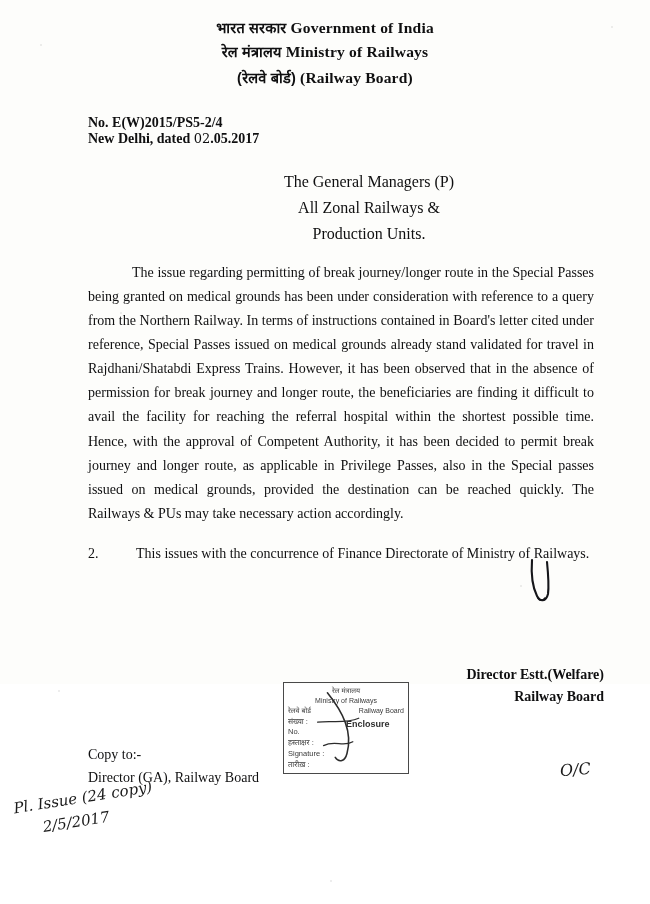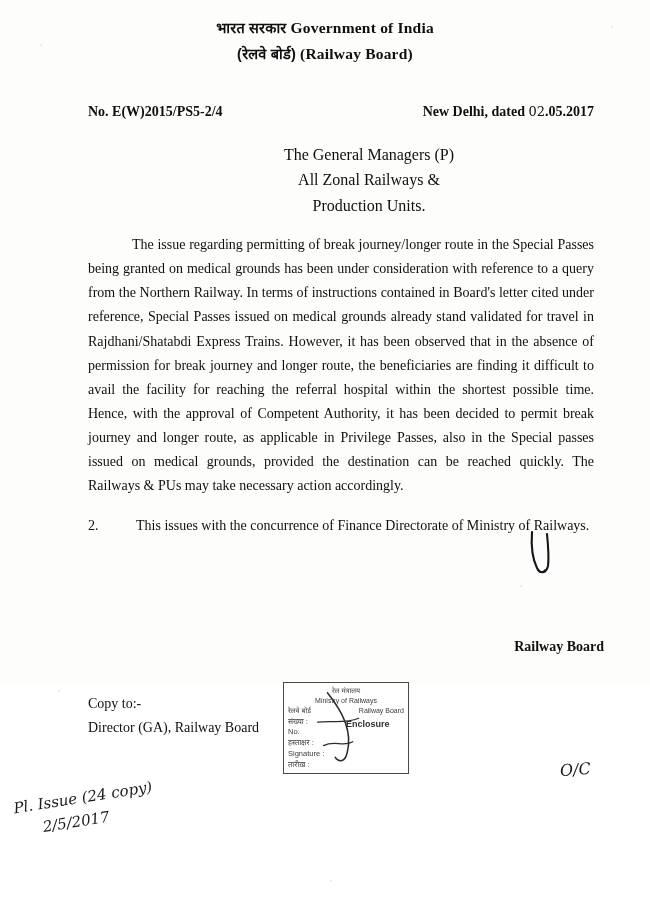--- a/index.html
+++ b/index.html
@@ -37,27 +37,28 @@
     font-weight: bold;
     letter-spacing: .2px;
     line-height: 1.5;
   }
   .l1 { font-size: 15.5px; }
   .l2 { font-size: 15.5px; }
   .l3 { font-size: 15.5px; margin-top: 2px; }
   .hindi { font-family: "Liberation Sans", sans-serif; font-weight: bold; font-size: 14.5px; }
 
   .refrow {
-    margin-top: 38px;
+    margin-top: 26px;
     padding: 0 56px 0 88px;
     display: flex;
-    justify-content: space-between;
+    justify-content: flex-start;
     align-items: baseline;
     font-size: 14px;
     font-weight: bold;
+    flex-direction: column;
   }
   .handwritten-date {
     font-family: "DejaVu Serif", serif;
     font-weight: normal;
     font-size: 13px;
   }
 
   .addr {
     margin-top: 22px;
     padding-left: 88px;
@@ -200,20 +201,24 @@
   <div class="speck" style="left:120px;top:312px;width:2px;height:2px;"></div>
   <div class="speck" style="left:520px;top:585px;width:2px;height:2px;"></div>
   <div class="speck" style="left:58px;top:690px;width:2px;height:2px;"></div>
   <div class="speck" style="left:330px;top:880px;width:2px;height:2px;"></div>
 
   <div class="header">
     <div class="line l1">
       <span class="hindi">भारत सरकार</span>
       <span>Government of India</span>
     </div>
+    <div class="line l2">
+      <span class="hindi">रेल मंत्रालय</span>
+      <span>Ministry of Railways</span>
+    </div>
     <div class="line l3">
       <span class="hindi">(रेलवे बोर्ड)</span>
       <span>(Railway Board)</span>
     </div>
   </div>
 
   <div class="refrow">
     <div>No. E(W)2015/PS5-2/4</div>
     <div>
       <span>New Delhi, dated</span>
@@ -236,20 +241,21 @@
   </div>
 
   <div class="sig-mark">
     <svg width="60" height="48" viewBox="0 0 60 48">
       <path d="M20 2 C19 16, 20 28, 25 38 C28 44, 34 44, 36 36 C37 28, 36 14, 35 4" fill="none" stroke="#15161a" stroke-width="2.1" stroke-linecap="round"></path>
       <path d="M26 40 C28 43, 31 43, 33 40" fill="none" stroke="#15161a" stroke-width="1.6" stroke-linecap="round"></path>
     </svg>
   </div>
 
   <div class="sign-block">
+    <div>Director Estt.(Welfare)</div>
     <div>Railway Board</div>
   </div>
 
   <div class="copy-to">
     <div>Copy to:-</div>
     <div>Director (GA), Railway Board</div>
   </div>
 
   <div class="stamp">
     <div class="srow sh" style="text-align:center">रेल मंत्रालय</div>

